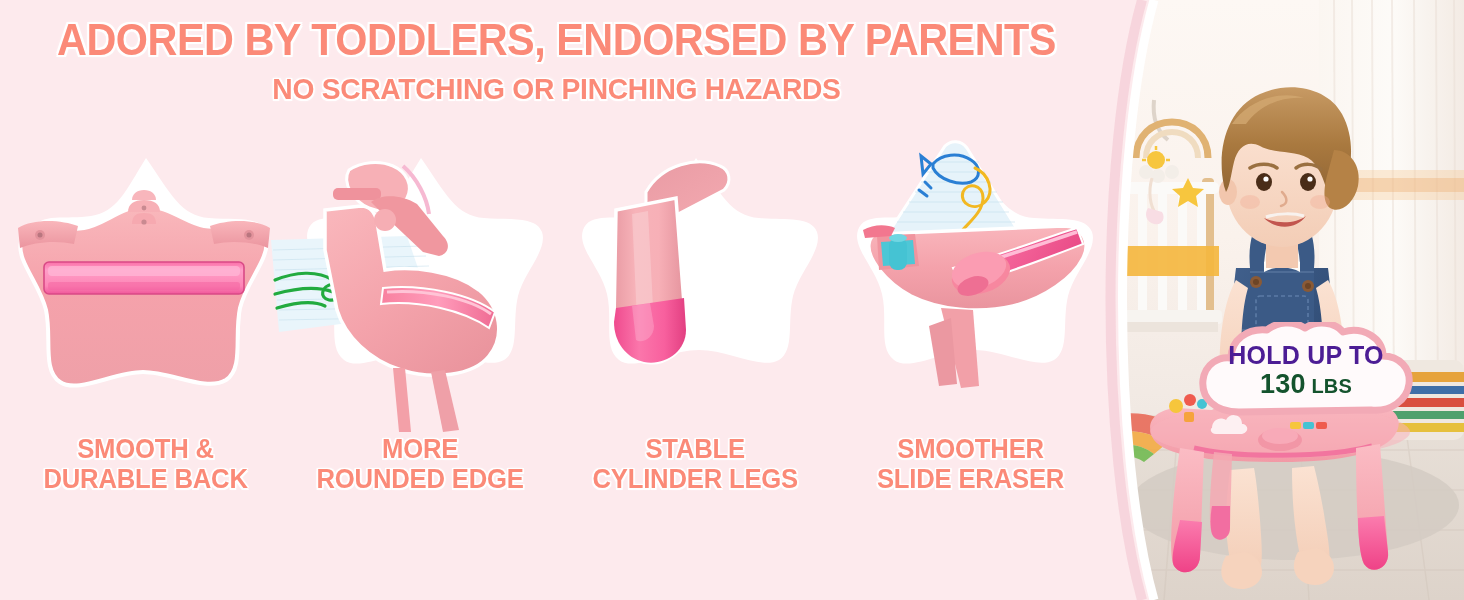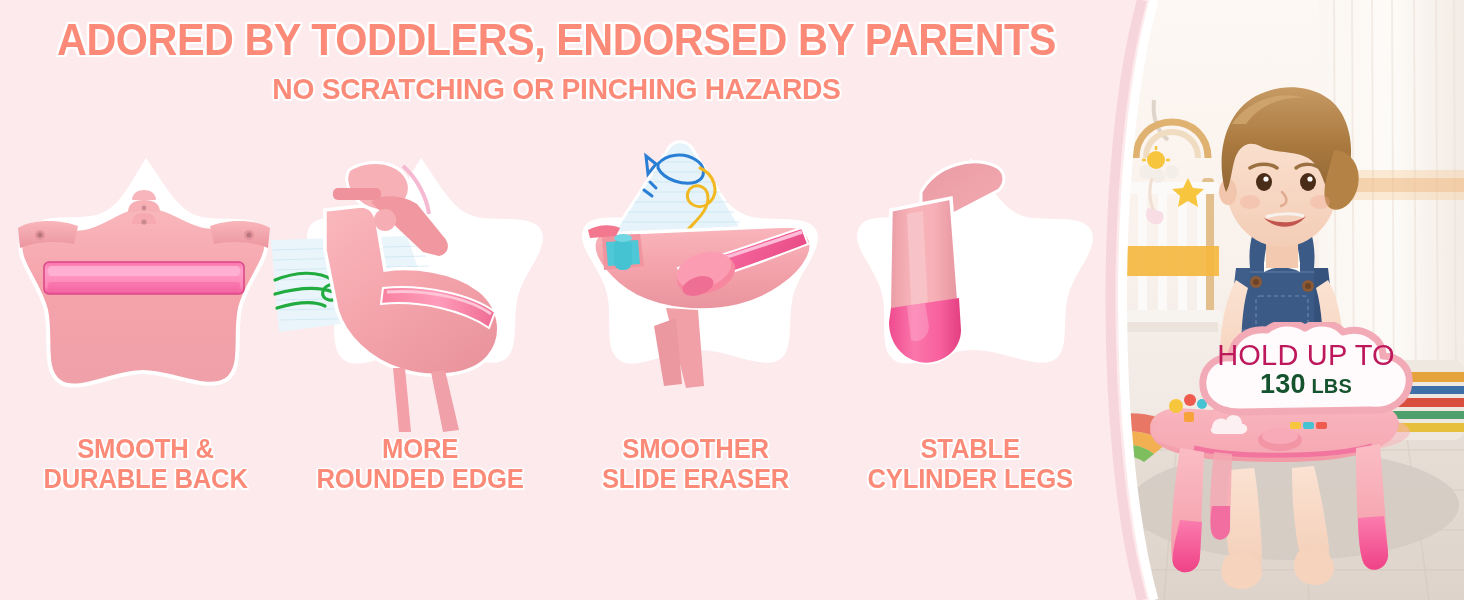--- a/index.html
+++ b/index.html
@@ -105,21 +105,21 @@
     width:226px; height:98px; z-index:9;
   }
   .cloud-badge svg { position:absolute; inset:0; width:100%; height:100%; }
   .cloud-text {
     position:absolute; inset:0;
     display:flex; flex-direction:column;
     align-items:center; justify-content:center;
     z-index:2;
   }
   .cloud-l1 {
-    font-size:29px; font-weight:normal; color:#be185d;
+    font-size:25px; font-weight:bold; color:#4c1d95;
     letter-spacing:0.2px; line-height:28px;
   }
   .cloud-l2 {
     font-size:27px; font-weight:bold; color:#14532d;
     line-height:30px; letter-spacing:0.2px;
   }
   .cloud-l2 .sm { font-size:20px; }
 </style>
 </head>
 <body>
@@ -274,20 +274,70 @@
             <path d="M125 4 C150 40 160 62 188 64 C214 66 240 62 246 78
                      C252 96 228 118 222 142 C216 168 224 196 208 206
                      C190 216 158 196 128 196 C98 196 64 218 48 206
                      C32 194 42 166 36 140 C30 114 6 94 12 76
                      C18 58 46 66 70 62 C96 58 104 38 125 4 Z" fill="#ffffff"></path>
           </svg>
         </div>
         <div class="prod">
           <svg viewBox="0 0 275 300">
             <defs>
+              <linearGradient id="f3leg" x1="0" y1="0" x2="1" y2="0">
+                <stop offset="0" stop-color="#e99ba4"></stop>
+                <stop offset="0.3" stop-color="#f7b3b9"></stop>
+                <stop offset="0.62" stop-color="#f7b0b7"></stop>
+                <stop offset="1" stop-color="#e4929c"></stop>
+              </linearGradient>
+              <linearGradient id="f3cap" x1="0" y1="0" x2="1" y2="0">
+                <stop offset="0" stop-color="#ef4b8e"></stop>
+                <stop offset="0.35" stop-color="#fb76ab"></stop>
+                <stop offset="0.7" stop-color="#f8609e"></stop>
+                <stop offset="1" stop-color="#e23f81"></stop>
+              </linearGradient>
+              <linearGradient id="f3top" x1="0" y1="0" x2="1" y2="1">
+                <stop offset="0" stop-color="#e99ba4"></stop>
+                <stop offset="1" stop-color="#f3a9b0"></stop>
+              </linearGradient>
+            </defs>
+
+            <path d="M88 52 C104 24 140 16 162 26 C172 30 174 42 166 50
+                     L120 74 L88 66 Z" fill="url(#f3top)" stroke="#fff" stroke-width="3"></path>
+
+            <path d="M58 70 L118 58 L128 190 C128 212 106 226 86 222
+                     C68 218 56 202 56 182 Z" fill="url(#f3leg)" stroke="#fff" stroke-width="3.5"></path>
+
+            <path d="M74 74 L90 71 L96 186 C96 196 86 202 80 200 Z" fill="#fff" opacity="0.22"></path>
+
+            <path d="M58 168 L126 158 L128 190 C128 212 106 226 86 222
+                     C68 218 56 202 56 182 Z" fill="url(#f3cap)"></path>
+            <path d="M74 166 L92 163 L96 186 C96 198 84 204 78 200 Z" fill="#fff" opacity="0.2"></path>
+          </svg>
+        </div>
+      </div>
+      <div class="caption">STABLE
+CYLINDER LEGS</div>
+    </div>
+
+    <div class="feature">
+      <div class="fig">
+        <div class="star-bg">
+          <svg viewBox="0 0 250 240">
+            <path d="M125 4 C150 40 160 62 188 64 C214 66 240 62 246 78
+                     C252 96 228 118 222 142 C216 168 224 196 208 206
+                     C190 216 158 196 128 196 C98 196 64 218 48 206
+                     C32 194 42 166 36 140 C30 114 6 94 12 76
+                     C18 58 46 66 70 62 C96 58 104 38 125 4 Z" fill="#ffffff"></path>
+          </svg>
+        </div>
+        <div class="prod">
+          <svg viewBox="0 0 275 300">
+            <defs>
               <linearGradient id="f4body" x1="0" y1="0" x2="0" y2="1">
                 <stop offset="0" stop-color="#f9b6bc"></stop>
                 <stop offset="0.5" stop-color="#f4a2ab"></stop>
                 <stop offset="1" stop-color="#e9949e"></stop>
               </linearGradient>
               <linearGradient id="f4rail" x1="0" y1="0" x2="1" y2="0.3">
                 <stop offset="0" stop-color="#fa8bb0"></stop>
                 <stop offset="0.5" stop-color="#f4659a"></stop>
                 <stop offset="1" stop-color="#e94b87"></stop>
               </linearGradient>
@@ -339,70 +389,20 @@
             <ellipse cx="146" cy="130" rx="28" ry="17" transform="rotate(-18 146 130)" fill="#fb9cb2"></ellipse>
             <ellipse cx="140" cy="146" rx="16" ry="9" transform="rotate(-18 140 146)" fill="#ee6f93"></ellipse>
 
             <path d="M108 168 L140 170 L146 246 L128 248 Z" fill="#f2a0a8"></path>
             <path d="M96 186 L118 178 L124 244 L106 246 Z" fill="#eb98a1"></path>
           </svg>
         </div>
       </div>
       <div class="caption">SMOOTHER
 SLIDE ERASER</div>
-    </div>
-
-    <div class="feature">
-      <div class="fig">
-        <div class="star-bg">
-          <svg viewBox="0 0 250 240">
-            <path d="M125 4 C150 40 160 62 188 64 C214 66 240 62 246 78
-                     C252 96 228 118 222 142 C216 168 224 196 208 206
-                     C190 216 158 196 128 196 C98 196 64 218 48 206
-                     C32 194 42 166 36 140 C30 114 6 94 12 76
-                     C18 58 46 66 70 62 C96 58 104 38 125 4 Z" fill="#ffffff"></path>
-          </svg>
-        </div>
-        <div class="prod">
-          <svg viewBox="0 0 275 300">
-            <defs>
-              <linearGradient id="f3leg" x1="0" y1="0" x2="1" y2="0">
-                <stop offset="0" stop-color="#e99ba4"></stop>
-                <stop offset="0.3" stop-color="#f7b3b9"></stop>
-                <stop offset="0.62" stop-color="#f7b0b7"></stop>
-                <stop offset="1" stop-color="#e4929c"></stop>
-              </linearGradient>
-              <linearGradient id="f3cap" x1="0" y1="0" x2="1" y2="0">
-                <stop offset="0" stop-color="#ef4b8e"></stop>
-                <stop offset="0.35" stop-color="#fb76ab"></stop>
-                <stop offset="0.7" stop-color="#f8609e"></stop>
-                <stop offset="1" stop-color="#e23f81"></stop>
-              </linearGradient>
-              <linearGradient id="f3top" x1="0" y1="0" x2="1" y2="1">
-                <stop offset="0" stop-color="#e99ba4"></stop>
-                <stop offset="1" stop-color="#f3a9b0"></stop>
-              </linearGradient>
-            </defs>
-
-            <path d="M88 52 C104 24 140 16 162 26 C172 30 174 42 166 50
-                     L120 74 L88 66 Z" fill="url(#f3top)" stroke="#fff" stroke-width="3"></path>
-
-            <path d="M58 70 L118 58 L128 190 C128 212 106 226 86 222
-                     C68 218 56 202 56 182 Z" fill="url(#f3leg)" stroke="#fff" stroke-width="3.5"></path>
-
-            <path d="M74 74 L90 71 L96 186 C96 196 86 202 80 200 Z" fill="#fff" opacity="0.22"></path>
-
-            <path d="M58 168 L126 158 L128 190 C128 212 106 226 86 222
-                     C68 218 56 202 56 182 Z" fill="url(#f3cap)"></path>
-            <path d="M74 166 L92 163 L96 186 C96 198 84 204 78 200 Z" fill="#fff" opacity="0.2"></path>
-          </svg>
-        </div>
-      </div>
-      <div class="caption">STABLE
-CYLINDER LEGS</div>
     </div>
 
   </div>
 
   <div class="photo-panel">
     <svg viewBox="0 0 380 600" preserveAspectRatio="none">
       <defs>
 
         <clipPath id="photoClip">
           <path d="M70 0 C28 150 28 450 70 600 L380 600 L380 0 Z"></path>

